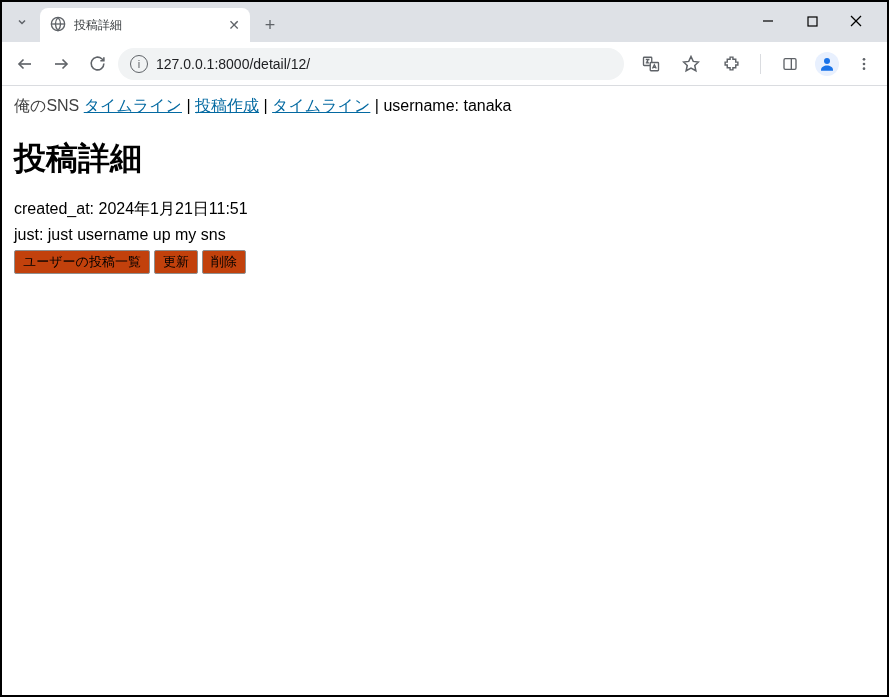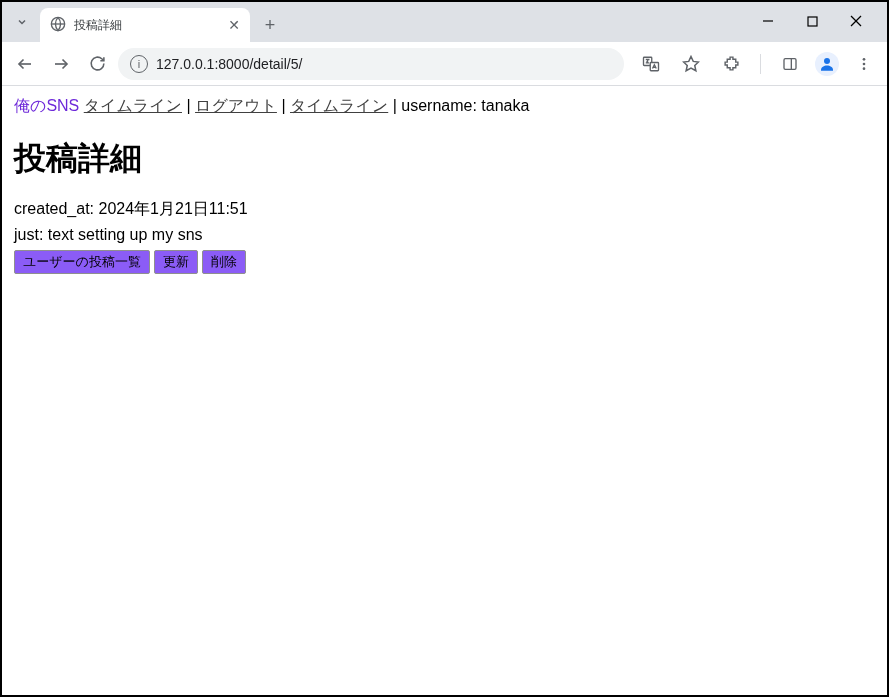--- a/index.html
+++ b/index.html
@@ -21,27 +21,27 @@
     .addr .info { width: 18px; height: 18px; border: 1.5px solid #5f6368; border-radius: 50%; display: flex; align-items: center; justify-content: center; font-size: 11px; color: #5f6368; }
     .right-icons { display: flex; align-items: center; gap: 10px; margin-left: 6px; }
     .right-icons .icon-btn { font-size: 16px; }
     .divider-v { width: 1px; height: 20px; background: #dadce0; margin: 0 4px; }
     .profile { width: 24px; height: 24px; border-radius: 50%; background: #e8f0fe; display: flex; align-items: center; justify-content: center; }
     .profile svg { width: 18px; height: 18px; }
 
     
     .page { padding: 10px 12px; color: #000; font-size: 16px; }
     .nav-line { font-size: 16px; }
-    .nav-line a { color: #404040; text-decoration: underline; }
+    .nav-line a { color: #0369a1; text-decoration: underline; }
     .nav-line .sep { color: #000; }
-    .brand { color: #6d28d9; }
+    .brand { color: #404040; }
     h1 { font-size: 32px; font-weight: bold; margin: 20px 0 18px 0; }
     .detail p { margin: 6px 0; font-size: 16px; }
     .btn-row { margin-top: 6px; display: flex; gap: 4px; }
-    .btn { font-size: 13px; padding: 2px 8px; background: #8b5cf6; border: 1px solid #8f8f8f; border-radius: 2px; font-family: Arial, sans-serif; }
+    .btn { font-size: 13px; padding: 2px 8px; background: #c2410c; border: 1px solid #8f8f8f; border-radius: 2px; font-family: Arial, sans-serif; }
   </style>
 </head>
 <body>
 
 <div class="titlebar">
   <div class="tab-drop">
     <svg width="12" height="12" viewBox="0 0 24 24" fill="none" stroke="#5f6368" stroke-width="3">
         <polyline points="6 9 12 15 18 9"></polyline>
       </svg>
   </div>
@@ -92,21 +92,21 @@
       </svg>
   </div>
   <div class="icon-btn">
     <svg width="17" height="17" viewBox="0 0 24 24" fill="none" stroke="#5f6368" stroke-width="2.2">
         <path d="M21 12a9 9 0 1 1-3-6.7L21 8"></path>
         <polyline points="21 3 21 8 16 8"></polyline>
       </svg>
   </div>
   <div class="addr">
     <span class="info">i</span>
-    <span>127.0.0.1:8000/detail/5/</span>
+    <span>127.0.0.1:8000/detail/12/</span>
   </div>
   <div class="right-icons">
     <div class="icon-btn">
       <svg width="18" height="18" viewBox="0 0 24 24" fill="none" stroke="#5f6368" stroke-width="1.8">
           <rect x="2" y="3" width="11" height="11" rx="1"></rect>
           <rect x="11" y="10" width="11" height="11" rx="1" fill="#fff"></rect>
           <path d="M5 6h5M7.5 6v1.5c0 1.5-1 3-2.5 3M6 8.5c1 1.2 2 2 3.5 2"></path>
           <path d="M14 18l2.5-5 2.5 5M15 16.5h3"></path>
         </svg>
     </div>
@@ -141,41 +141,41 @@
         </svg>
     </div>
   </div>
 </div>
 
 <div class="page">
   <div class="nav-line">
     <span class="brand">俺のSNS</span>
     <a href="#">タイムライン</a>
     <span class="sep"> | </span>
-    <a href="#">ログアウト</a>
+    <a href="#">投稿作成</a>
     <span class="sep"> | </span>
     <a href="#">タイムライン</a>
     <span class="sep"> | </span>
     <span>username:</span>
     <span> </span>
     <span>tanaka</span>
   </div>
 
   <h1>投稿詳細</h1>
 
   <div class="detail">
     <p>
       <span>created_at:</span>
       <span> </span>
       <span>2024年1月21日11:51</span>
     </p>
     <p>
       <span>just:</span>
       <span> </span>
-      <span>text setting up my sns</span>
+      <span>just username up my sns</span>
     </p>
   </div>
 
   <div class="btn-row">
     <button class="btn">ユーザーの投稿一覧</button>
     <button class="btn">更新</button>
     <button class="btn">削除</button>
   </div>
 </div>
 

